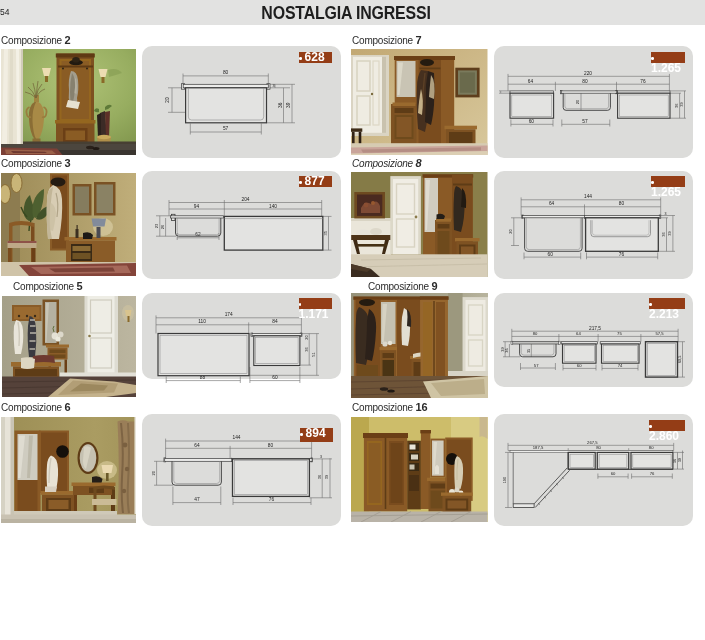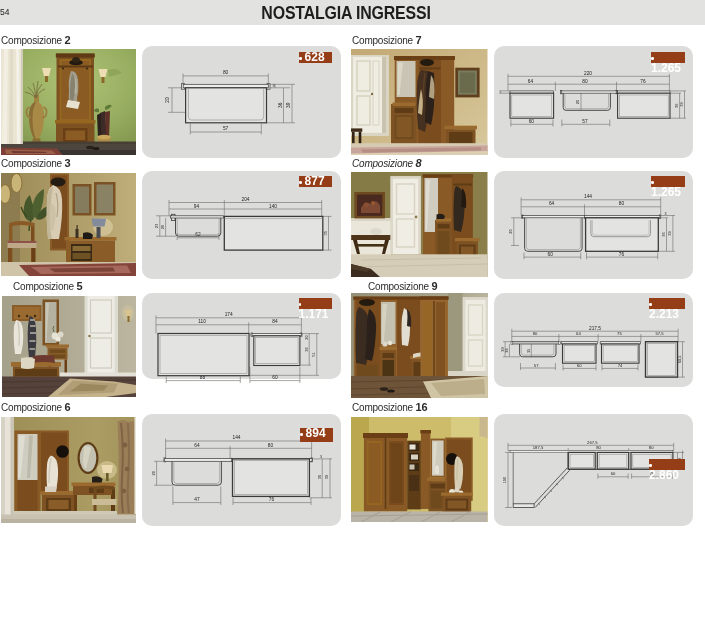--- a/index.html
+++ b/index.html
@@ -1023,15 +1023,15 @@
 
     <rect x="19.2" y="89.8" width="20.9" height="3.7" fill="#e8e8e6" stroke="#3a3a3a" stroke-width="0.8"></rect>
 
     <line x1="40.1" y1="89.8" x2="73.2" y2="53.9" stroke="#3a3a3a" stroke-width="0.8"></line>
     <line x1="41.2" y1="93.5" x2="75.6" y2="56.3" stroke="#3a3a3a" stroke-width="0.8"></line>
     <path d="M44,89 l2,1.8 M50,82.5 l2,1.8 M56,76 l2,1.8 M62,69.5 l2,1.8 M68,63 l2,1.8" stroke="#555" stroke-width="0.6"></path>
     <line x1="74.2" y1="55.1" x2="74.2" y2="38.4" stroke="#3a3a3a" stroke-width="0.9"></line>
     <line x1="74.2" y1="55.4" x2="178.9" y2="55.4" stroke="#3a3a3a" stroke-width="0.9"></line>
   </svg>
 
-  <div class="price" style="left:155px;top:6.3px;width:35.5px;height:11px;line-height:11px;margin-top:39px;"><span class="dot"></span>2.860</div>
+  <div class="price" style="left:155px;top:6.3px;width:35.5px;height:11px;line-height:11px;"><span class="dot"></span>2.860</div>
   </div>
 </div>
 
 </body></html>

